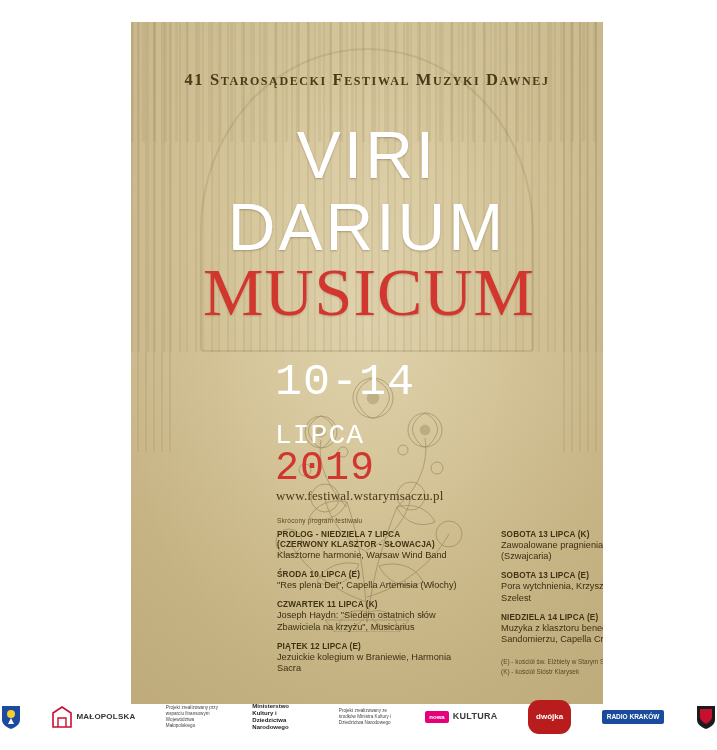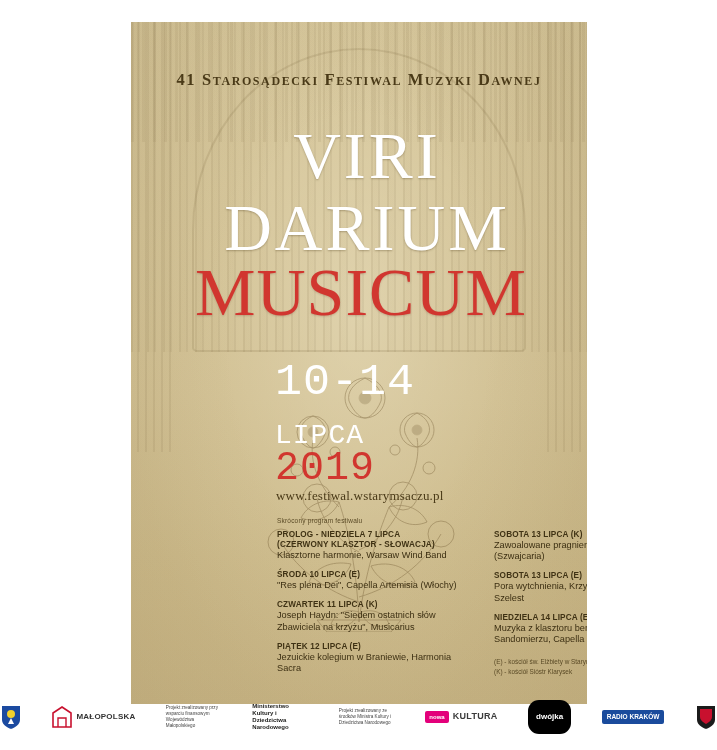--- a/index.html
+++ b/index.html
@@ -24,20 +24,21 @@
   .art {
     position: absolute;
     left: 131px;
     top: 22px;
     width: 456px;
     height: 682px;
     background:
       radial-gradient(ellipse at 50% 42%, rgba(233,223,190,0.55) 0%, rgba(214,199,155,0.25) 45%, rgba(196,178,128,0.15) 75%),
       linear-gradient(180deg, #d9caa0 0%, #d5c59a 28%, #d2c195 55%, #cdbb8c 78%, #c9b687 100%);
     overflow: hidden;
+    padding-left: 16px;
   }
   
   .pipes {
     position: absolute;
     left: 0; top: 0; width: 100%; height: 330px;
     background:
       repeating-linear-gradient(90deg,
         rgba(120,100,60,0.16) 0px, rgba(120,100,60,0.16) 2px,
         rgba(160,140,95,0.05) 2px, rgba(160,140,95,0.05) 7px,
         rgba(90,72,40,0.10) 7px, rgba(90,72,40,0.10) 9px,
@@ -93,23 +94,23 @@
     text-align: center;
     font-family: "Liberation Serif", serif;
     font-size: 16.5px;
     letter-spacing: 1.6px;
     color: #4a3a18;
     font-weight: 700;
     font-variant: small-caps;
   }
   .title {
     position: absolute;
-    left: 8px; width: 100%;
+    left: 0; width: 100%;
     text-align: center;
-    font-family: Liberation Serif, serif;
+    font-family: Liberation Sans, sans-serif;
     color: #ffffff;
     font-weight: 400;
     line-height: 0.9;
     text-shadow: 0 1px 2px rgba(80,62,30,0.35);
   }
   .title-1 { top: 104px; font-size: 66px; letter-spacing: 3px; }
   .title-2 { top: 176px; font-size: 66px; letter-spacing: 3px; }
   .title-3 {
     position: absolute;
     left: 2px; width: 100%;
@@ -155,21 +156,21 @@
     font-size: 6.5px;
     color: #5a4a26;
     letter-spacing: 0.2px;
   }
   .prog {
     position: absolute;
     left: 146px;
     top: 508px;
     width: 430px;
     display: flex;
-    gap: 17px;
+    gap: 24px;
   }
   .prog-col { width: 200px; }
   .prog-item { margin-bottom: 9px; }
   .prog-head {
     font-size: 8.2px;
     font-weight: 700;
     color: #3f3214;
     letter-spacing: 0.15px;
     margin-bottom: 1px;
   }
@@ -235,21 +236,21 @@
     line-height: 1;
     border-radius: 2px;
   }
   .b-kultura-txt {
     color: #3b3b3b;
     font-weight: 700;
     font-size: 9px;
     letter-spacing: 0.3px;
   }
   .b-dwojka {
-    background: #000000;
+    background: #b91c1c;
     color: #fff;
     border-radius: 11px;
     padding: 12px 8px;
     font-size: 8px;
     font-weight: 700;
   }
   .b-radio {
     background: #1a4b9c;
     color: #fff;
     border-radius: 2px;

